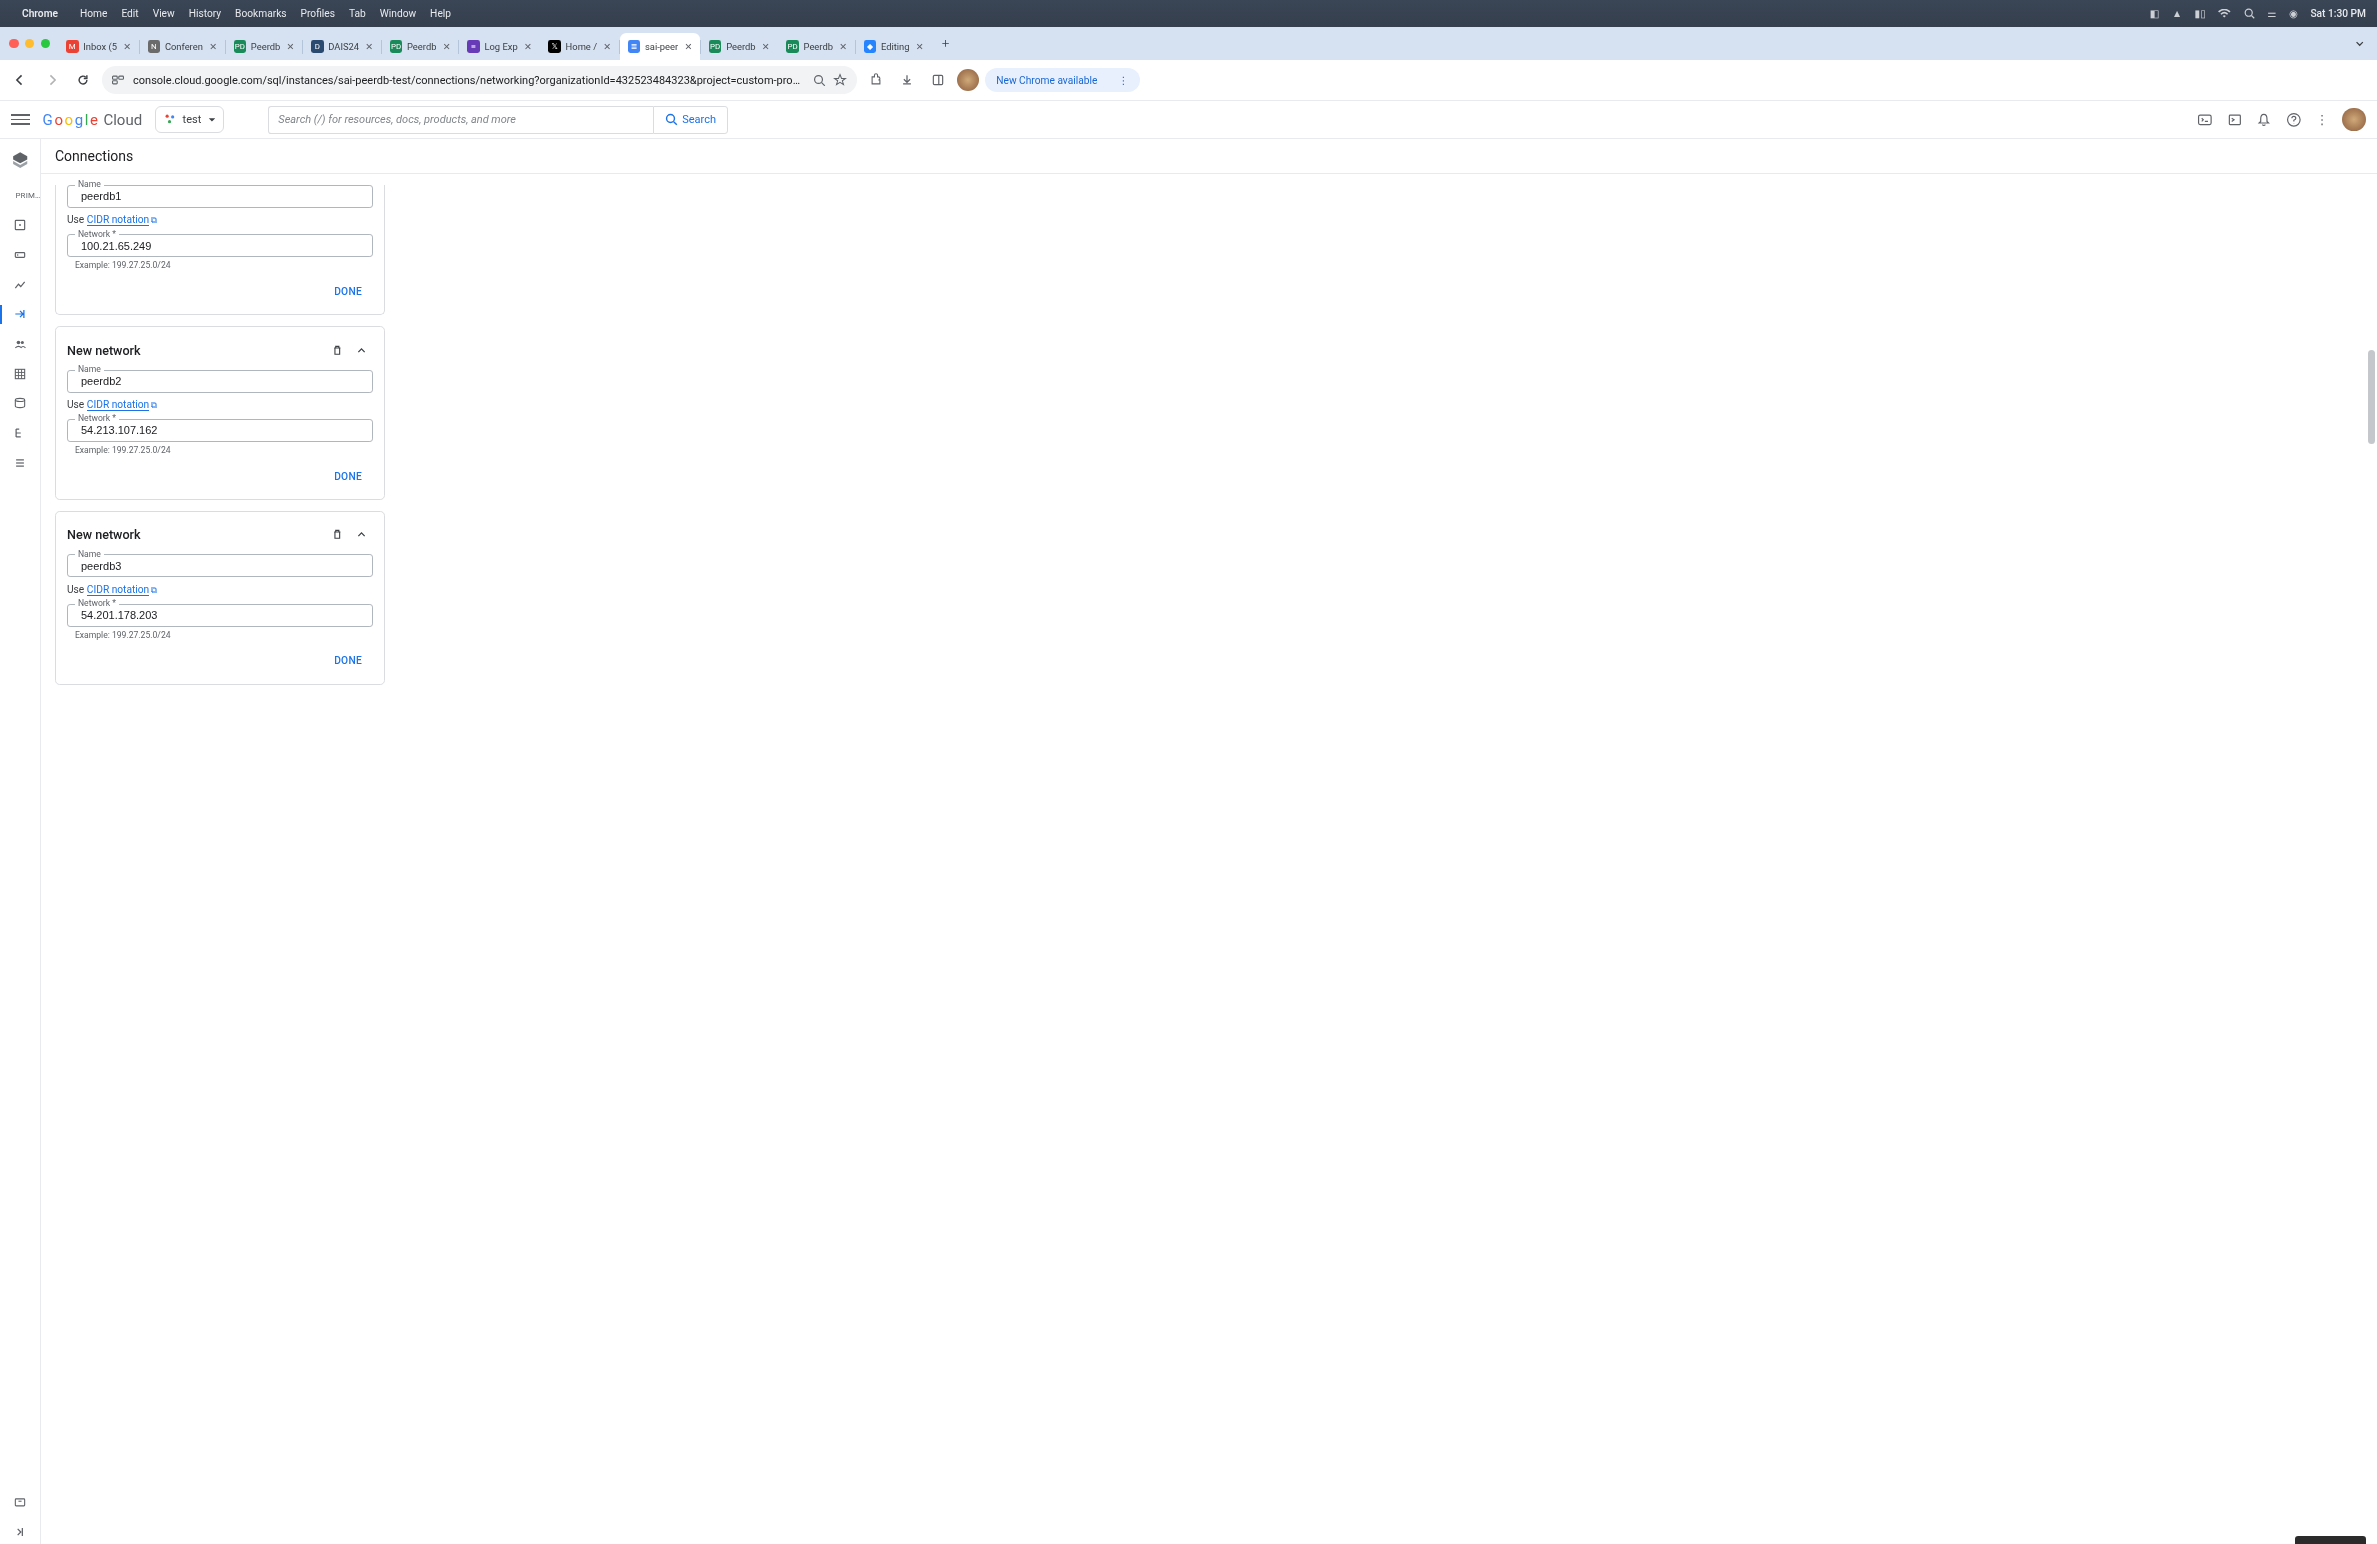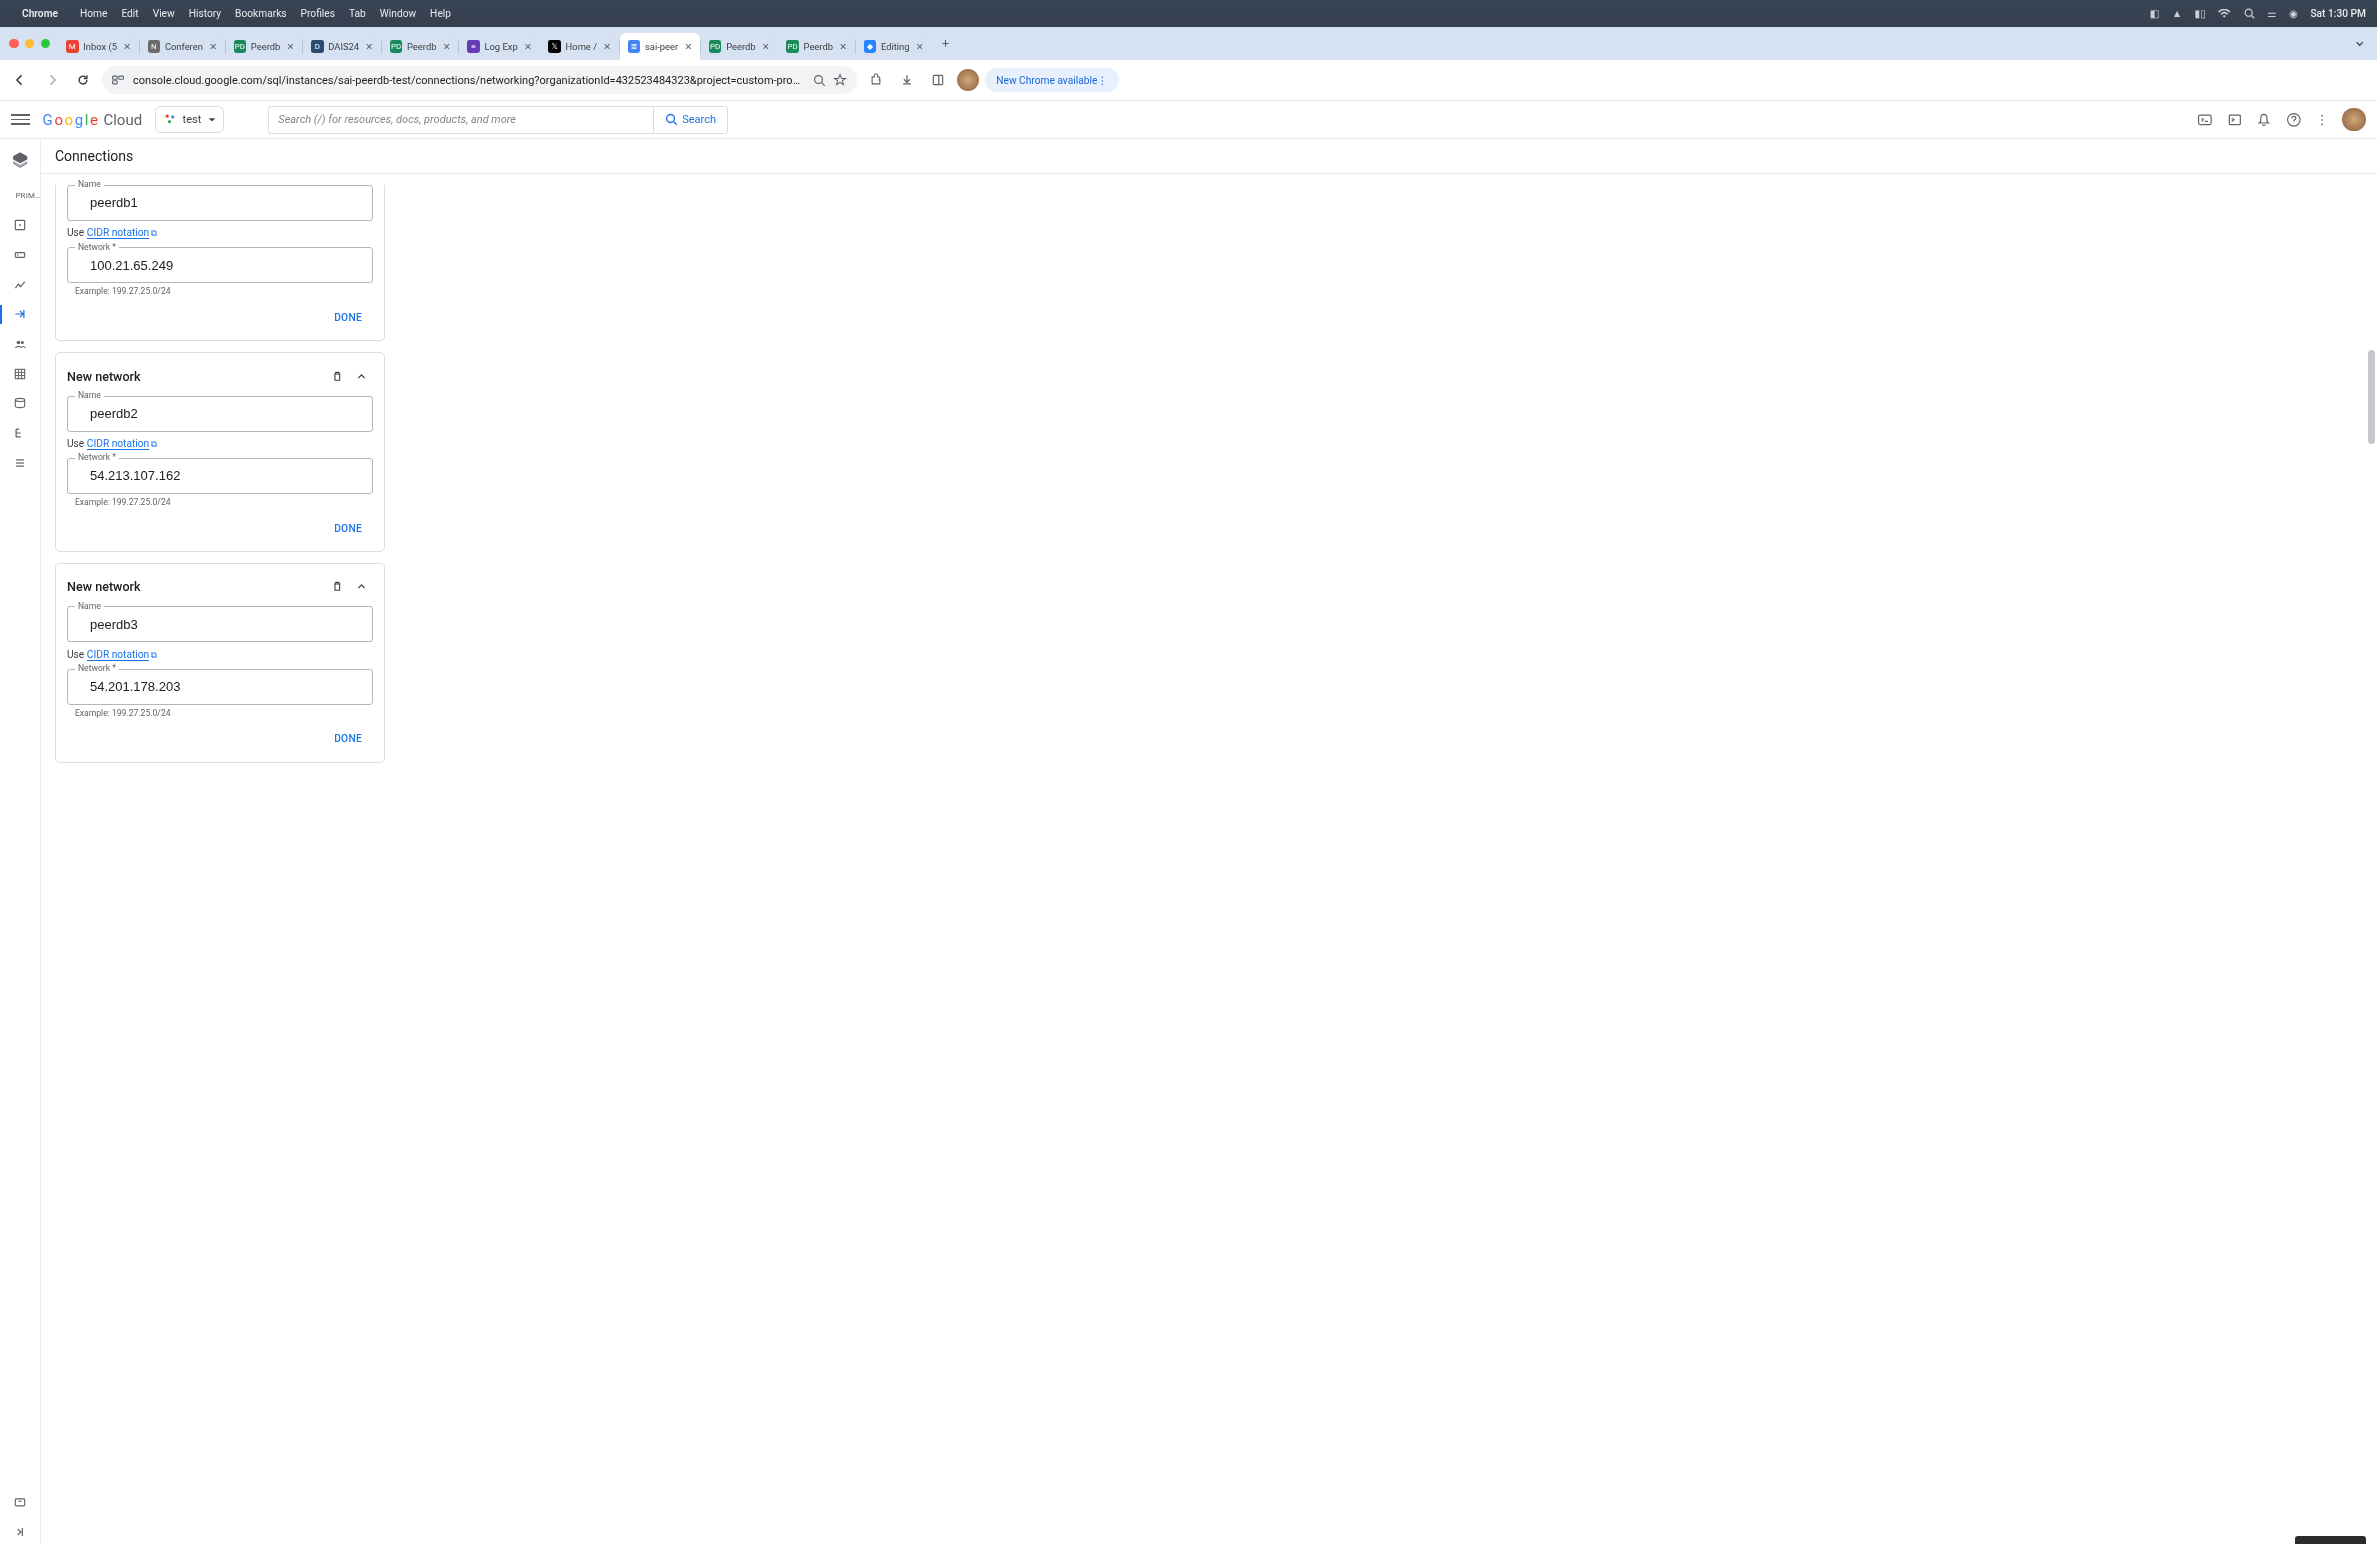--- a/index.html
+++ b/index.html
@@ -29,21 +29,21 @@
 .tabdrop { width: 22px; height: 22px; display: flex; align-items: center; justify-content: center; color: #3c4043; align-self: center; margin-left: auto; }
 
 
 .toolbar { background: #fff; height: 41px; display: flex; align-items: center; padding: 0 7.9px; gap: 6.3px; border-bottom: 0.8px solid #e8eaed; }
 .tbtn { width: 25px; height: 25px; display: flex; align-items: center; justify-content: center; color: #5f6368; cursor: pointer; border-radius: 50%; }
 .tbtn.dis { opacity: .4; cursor: default; }
 .omnibox { flex: 1; background: #f1f3f4; border-radius: 15.7px; height: 28px; display: flex; align-items: center; padding: 0 9.4px; gap: 7.9px; max-width: 755px; }
 .omnibox .site { width: 14px; height: 14px; color: #5f6368; }
 .omnibox .url { flex: 1; font-size: 11px; color: #202124; overflow: hidden; text-overflow: ellipsis; white-space: nowrap; }
 .omnibox .zoom, .omnibox .star { color: #5f6368; cursor: pointer; }
-.chrome-pill { background: #e8f0fe; color: #1967d2; font-size: 10.2px; padding: 6.3px 11px; border-radius: 14px; display: flex; align-items: center; gap: 0; cursor: pointer; }
+.chrome-pill { background: #e8f0fe; color: #1967d2; font-size: 10.2px; padding: 6.3px 11px; border-radius: 14px; display: flex; align-items: center; gap: 21px; cursor: pointer; }
 .chrome-pill .more { color: #1967d2; }
 .avatar { width: 22px; height: 22px; border-radius: 50%; background: radial-gradient(#cfa97a,#8a5a3a); cursor: pointer; }
 
 
 .gcp-header { height: 38px; border-bottom: 0.8px solid #e8eaed; display: flex; align-items: center; padding: 0 11px; gap: 12.6px; }
 .burger { width: 19px; height: 19px; display: flex; flex-direction: column; justify-content: center; gap: 3.1px; cursor: pointer; }
 .burger span { height: 1.6px; background: #5f6368; }
 .gcp-logo { display: flex; align-items: center; gap: 1.6px; font-size: 15px; color: #5f6368; }
 .gcp-logo .g1{color:#4285f4}.gcp-logo .g2{color:#ea4335}.gcp-logo .g3{color:#fbbc05}.gcp-logo .g4{color:#4285f4}.gcp-logo .g5{color:#34a853}.gcp-logo .g6{color:#ea4335}
 .proj-picker { border: 0.8px solid #dadce0; border-radius: 6px; height: 27px; padding: 0 7.9px; display: flex; align-items: center; gap: 6.3px; cursor: pointer; font-size: 11px; color: #3c4043; }
@@ -70,21 +70,21 @@
 .content { flex: 1; overflow-y: auto; padding: 3.1px 14px 22px; position: relative; }
 
 .netcard { width: 330px; border: 0.8px solid #dadce0; border-radius: 4.7px; padding: 11px 11px 6.3px; margin-top: 11px; }
 .netcard.first { border-top: none; border-radius: 0 0 4.7px 4.7px; margin-top: 0; padding-top: 0; }
 .cardhead { display: flex; align-items: center; margin-bottom: 6.3px; }
 .cardtitle { font-size: 12.6px; font-weight: 500; color: #202124; flex: 1; }
 .iconbtn { width: 23.6px; height: 23.6px; display: flex; align-items: center; justify-content: center; color: #3c4043; cursor: pointer; border-radius: 50%; }
 
 .field { position: relative; margin: 7.9px 0 3.1px; }
 .field .flabel { position: absolute; top: -5.5px; left: 7.9px; background: #fff; padding: 0 3.1px; font-size: 8.6px; color: #5f6368; }
-.field input { width: 100%; height: 36px; border: 0.8px solid #b0b6bd; border-radius: 3.1px; padding: 0 22px; font-size: 13px; color: #202124; outline: none; }
+.field input { width: 100%; height: 23px; border: 0.8px solid #b0b6bd; border-radius: 3.1px; padding: 0 13px; font-size: 11px; color: #202124; outline: none; }
 .hint { font-size: 8.6px; color: #5f6368; margin: 3.1px 0 0 7.9px; }
 .uselink { font-size: 10.2px; color: #3c4043; margin: 6.3px 0 1.6px; }
 .uselink a { color: #1a73e8; text-decoration: none; border-bottom: 0.8px solid #1a73e8; }
 .uselink .ext { color: #1a73e8; margin-left: 1.6px; font-size: 8.6px; }
 .donebar { display: flex; justify-content: flex-end; padding: 11px 4.7px 6.3px; }
 .donebtn { color: #1a73e8; font-size: 10.2px; font-weight: 500; letter-spacing: 0.3px; cursor: pointer; padding: 4.7px 6.3px; }
 
 .scrolltrack { position: fixed; right: 0; top: 138px; bottom: 0; width: 11px; }
 .scrollthumb { position: absolute; right: 1.6px; width: 7px; height: 94px; top: 212px; background: #c4c7cb; border-radius: 3.9px; }
 .pager { position: fixed; right: 11px; bottom: 0; width: 71px; height: 7.9px; background: #2b2b2b; border-radius: 3.1px 3.1px 0 0; }

